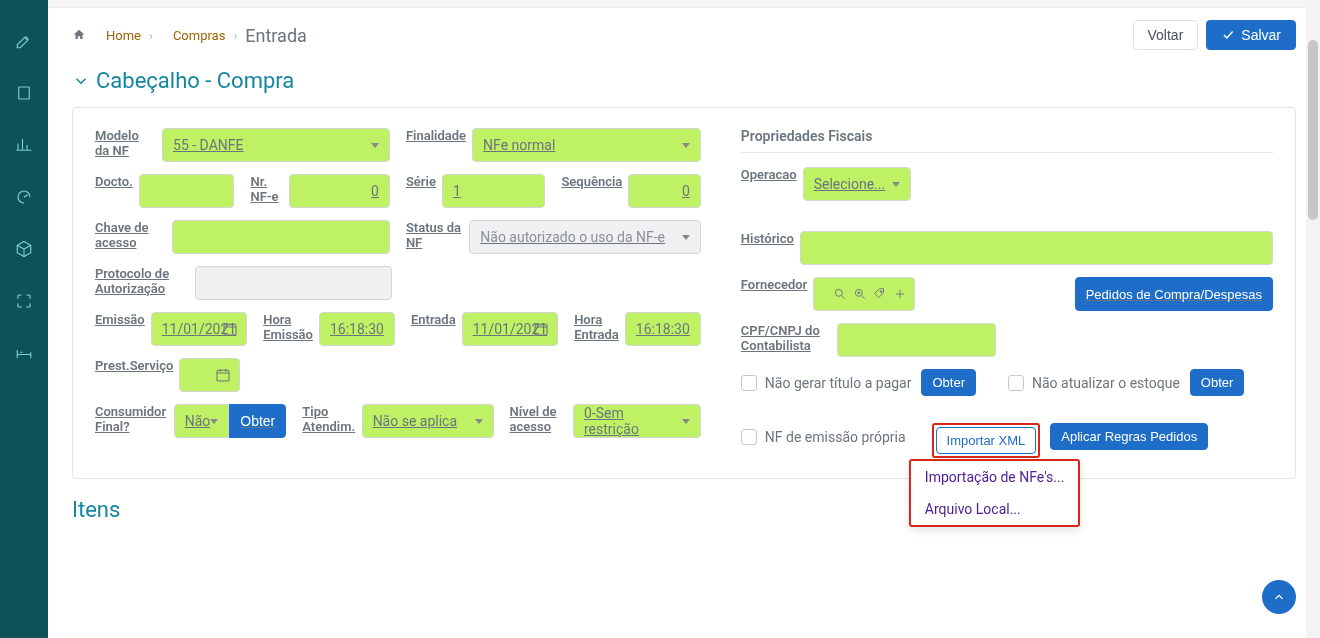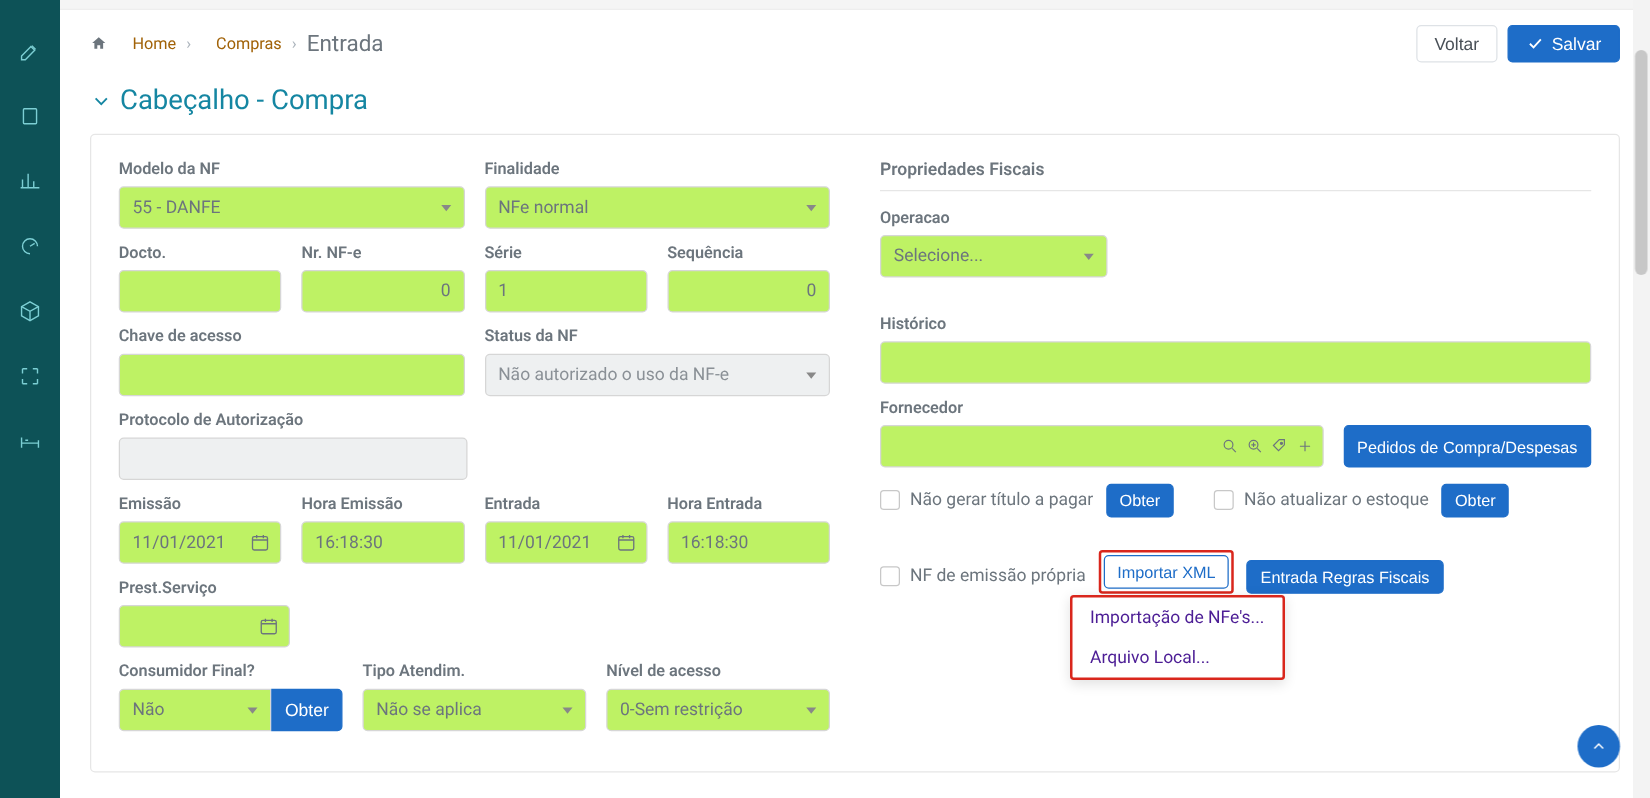--- a/index.html
+++ b/index.html
@@ -45,21 +45,21 @@
     color: #1586a2; font-size: 22px; font-weight: 400;
     display: flex; align-items: center; gap: 6px; margin-bottom: 14px; cursor: pointer;
   }
   .section-title svg { width: 18px; height: 18px; stroke: #1586a2; stroke-width: 2; fill: none; }
   .section-body {
     border: 1px solid #e6e6e6; border-radius: 4px; padding: 20px 22px;
     display: flex; gap: 40px;
   }
   .col { flex: 1; }
   .row { display: flex; gap: 16px; margin-bottom: 12px; }
-  .field { flex: 1; display: flex; flex-direction: column; gap: 6px; }
+  .field { flex: 1; display: flex; flex-direction: row; gap: 6px; text-decoration: underline; }
   .field-label { font-size: 13px; color: #6c757d; font-weight: 600; }
   .input, .select {
     height: 34px; border: 1px solid #d6d6d6; border-radius: 4px;
     padding: 0 10px; background: #bef264; color: #6c757d; font-size: 14px;
     display: flex; align-items: center; width: 100%;
   }
   .input.right { justify-content: flex-end; }
   .input.disabled, .select.disabled { background: #eef0f1; color: #8a9096; }
   .select { justify-content: space-between; cursor: pointer; }
   .caret { width: 0; height: 0; border-left: 4px solid transparent; border-right: 4px solid transparent; border-top: 5px solid #888; }
@@ -68,27 +68,27 @@
   .subheader { font-weight: 600; color: #6c757d; margin-bottom: 8px; }
   hr.sep { border: none; border-top: 1px solid #e6e6e6; margin: 8px 0 14px 0; }
   .fornecedor-wrap { position: relative; }
   .fornecedor-icons {
     position: absolute; top: 50%; right: 8px; transform: translateY(-50%);
     display: flex; gap: 6px; align-items: center;
   }
   .mini-icon { width: 14px; height: 14px; stroke: #6c757d; fill: none; stroke-width: 1.6; cursor: pointer; }
   .checkbox-row { display: flex; align-items: center; gap: 8px; margin: 6px 0; }
   .checkbox { width: 16px; height: 16px; border: 1px solid #c8c8c8; border-radius: 3px; background: #fff; display: inline-block; }
-  .inline-group { display: flex; align-items: flex-end; gap: 10px; flex-wrap: wrap; }
+  .inline-group { display: flex; align-items: flex-start; gap: 10px; flex-wrap: wrap; }
   .dropdown {
     position: absolute; background: #fff; border: 1px solid #d0d0d0;
     box-shadow: 0 3px 10px rgba(0,0,0,0.12); min-width: 160px;
   }
   .dropdown-item { padding: 8px 14px; font-size: 14px; color: #4c1d95; cursor: pointer; }
-  .highlight-box { border: 2px solid #d9261c; border-radius: 3px; }
+  .highlight-box { border: 2px solid #d9261c; border-radius: 3px; margin-left: 16px; }
   .with-obter { display: flex; gap: 0; }
   .with-obter .select { border-top-right-radius: 0; border-bottom-right-radius: 0; }
   .with-obter .btn { border-top-left-radius: 0; border-bottom-left-radius: 0; height: 34px; padding: 0 10px; }
   .fab {
     position: fixed; right: 24px; bottom: 24px;
     width: 34px; height: 34px; border-radius: 50%;
     background: #1e6dc8; display: flex; align-items: center; justify-content: center;
     cursor: pointer;
   }
   .fab svg { width: 14px; height: 14px; stroke: #fff; stroke-width: 2; fill: none; }
@@ -372,20 +372,28 @@
                     </svg>
                 </div>
               </div>
             </div>
             <div class="field" style="flex:none;justify-content:flex-end">
               <span class="field-label" style="visibility:hidden">.</span>
               <button class="btn btn-primary btn-sm" style="height:34px">Pedidos de Compra/Despesas</button>
             </div>
           </div>
 
+          <div class="row">
+            <div class="field" style="max-width:48%">
+              <span class="field-label">CPF/CNPJ do Contabilista</span>
+              <div class="input">
+                  <span></span>
+                </div>
+            </div>
+          </div>
 
           <div class="inline-group" style="margin-top:8px">
             <div class="checkbox-row">
               <span class="checkbox"></span>
               <span>Não gerar título a pagar</span>
             </div>
             <button class="btn btn-primary btn-sm">Obter</button>
             <div style="width:12px"></div>
             <div class="checkbox-row">
               <span class="checkbox"></span>
@@ -395,21 +403,21 @@
           </div>
 
           <div class="inline-group" style="margin-top:26px; position:relative">
             <div class="checkbox-row">
               <span class="checkbox"></span>
               <span>NF de emissão própria</span>
             </div>
             <span class="highlight-box" style="display:inline-flex;padding:2px">
               <button class="btn btn-outline-primary btn-sm">Importar XML</button>
             </span>
-            <button class="btn btn-primary btn-sm">Entrada Regras Fiscais</button>
+            <button class="btn btn-primary btn-sm">Aplicar Regras Pedidos</button>
 
             <div class="dropdown highlight-box" style="left:152px; top:36px;">
               <div class="dropdown-item">Importação de NFe's...</div>
               <div class="dropdown-item">Arquivo Local...</div>
             </div>
           </div>
         </div>
       </div>
 
       <div class="itens-section">

